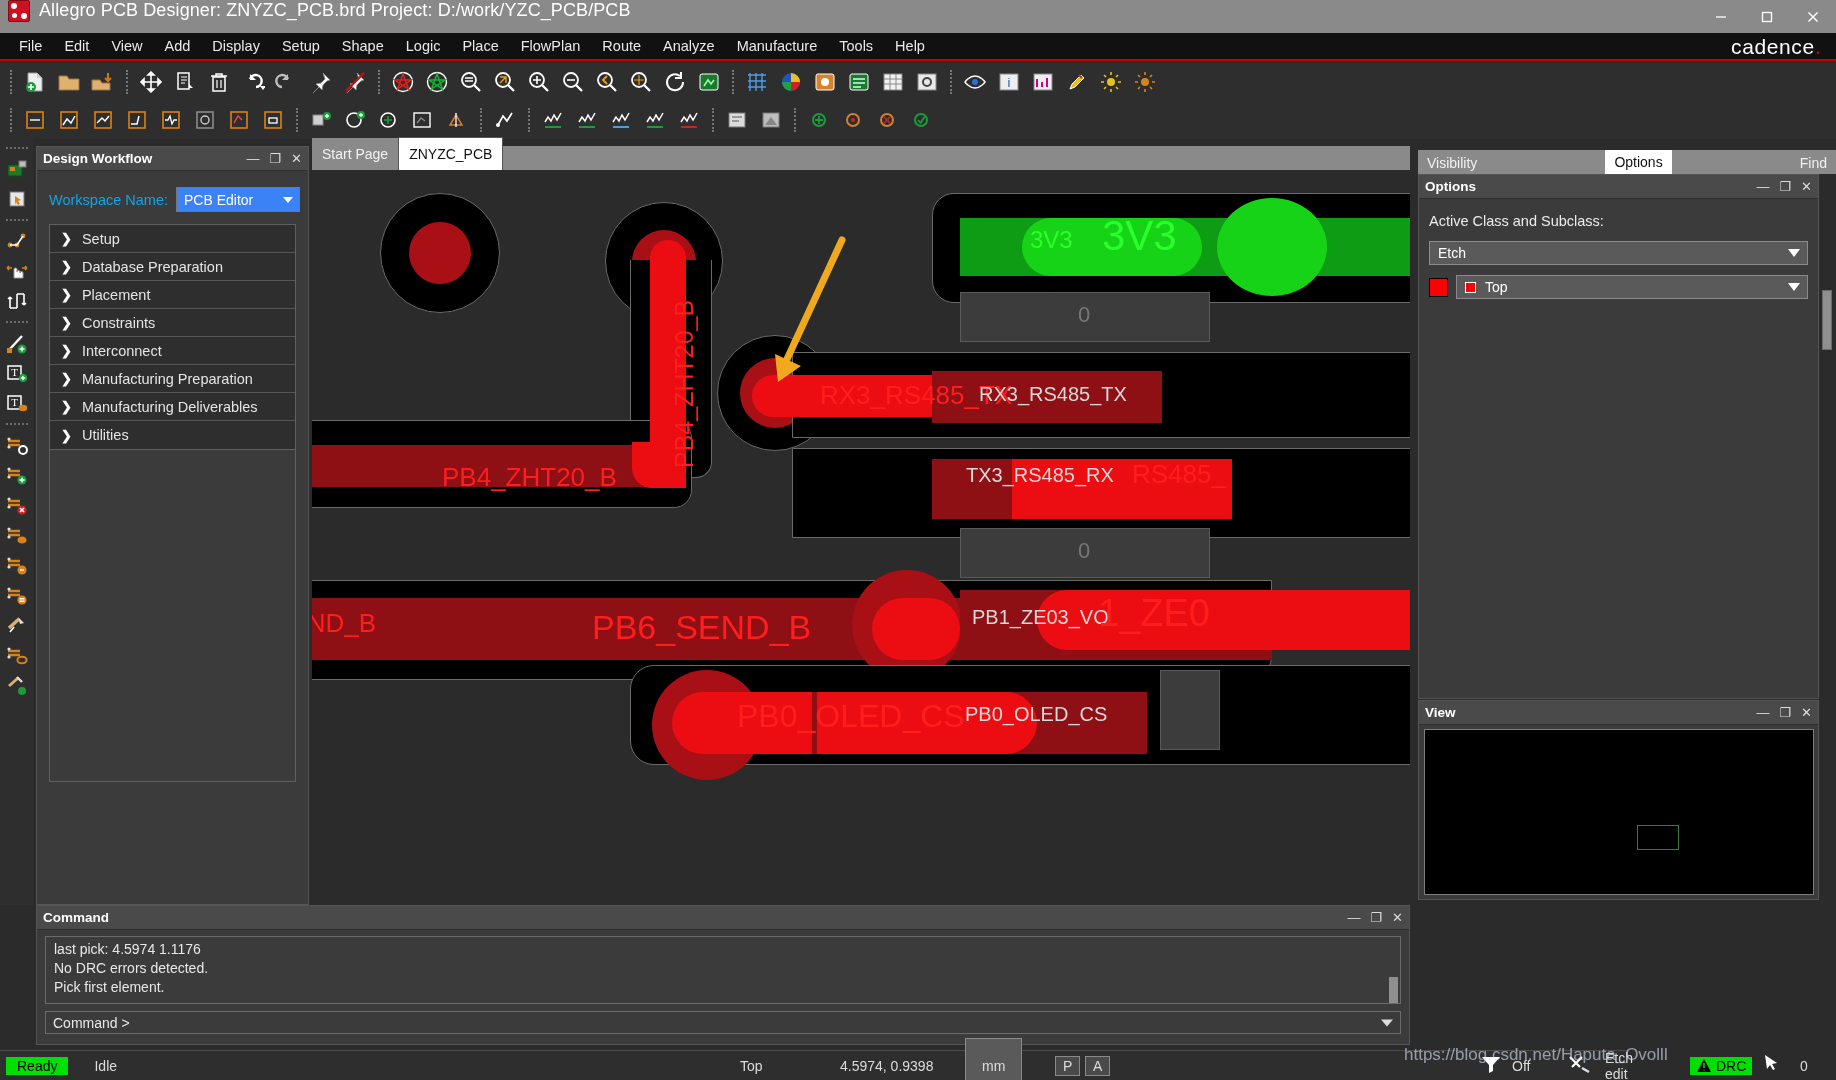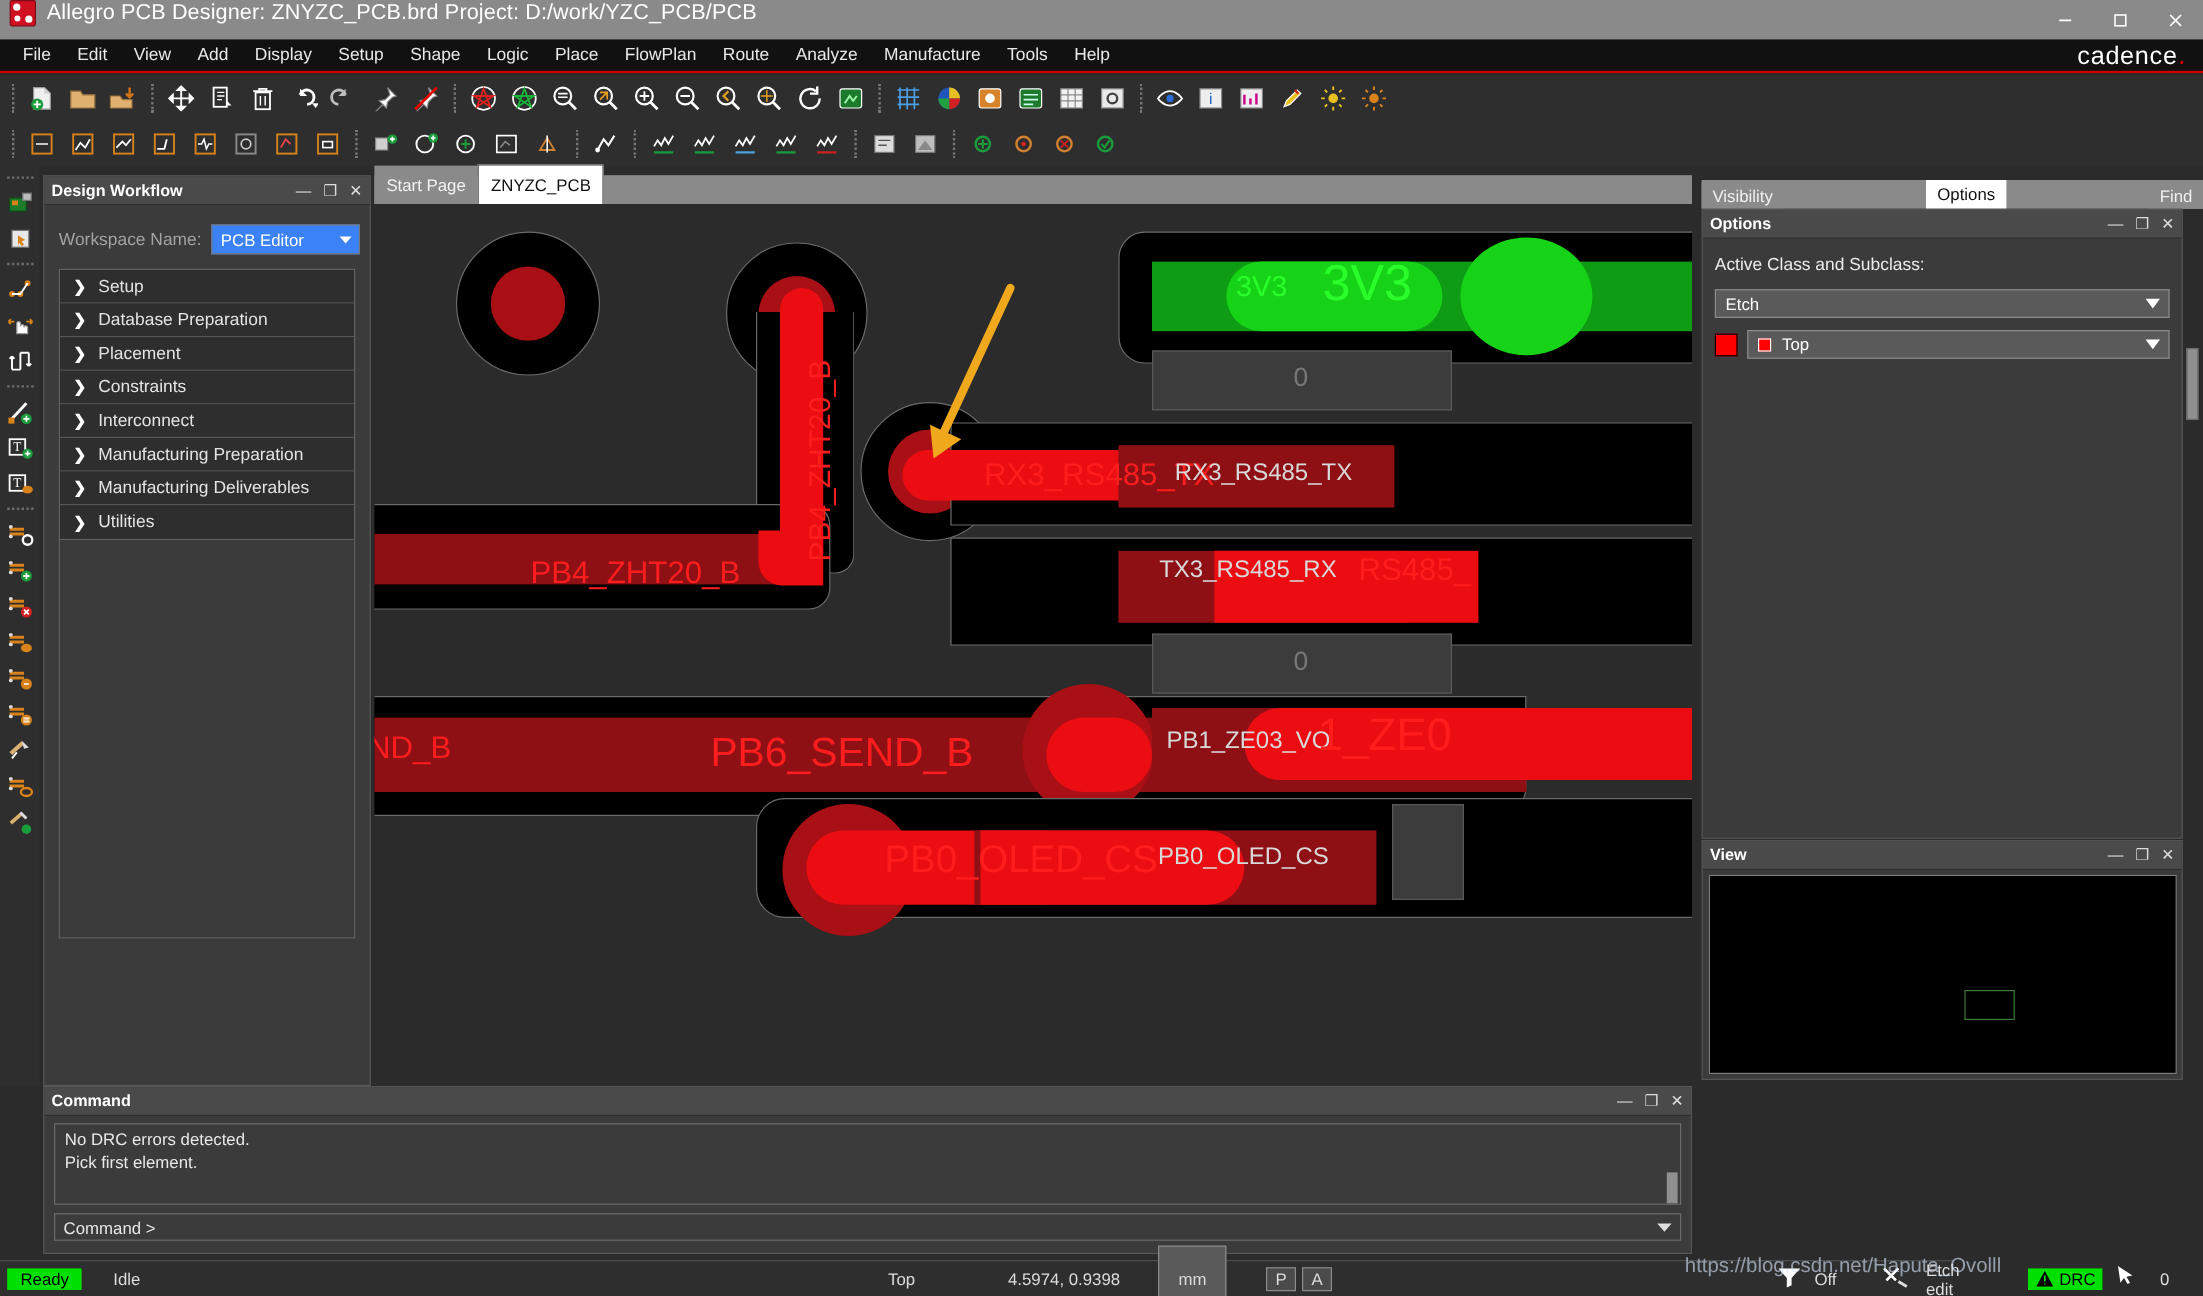--- a/index.html
+++ b/index.html
@@ -75,21 +75,21 @@
   }
   .panel-head {
     height:24px; background:#4a4a4a; display:flex; align-items:center;
     padding:0 6px; border-bottom:1px solid #2f2f2f;gap:28px;
   }
   .panel-title { font-size:13.5px; font-weight:bold; color:#fff; }
   .panel-ctrl { margin-left:auto; display:flex; gap:10px; align-items:center; color:#ddd; }
   .panel-ctrl span { font-size:13px; line-height:1; cursor:default; }
   .dw-body { padding:10px 8px 0 8px; }
   .ws-row { display:flex; align-items:center; gap:8px; margin:6px 0 12px 4px; }
-  .ws-label { font-size:14.5px; color:#a3a3a3; white-space:nowrap; }
+  .ws-label { font-size:14.5px; color:#0ea5e9; white-space:nowrap; }
   .ws-combo {
     flex:1; height:25px; background:#3b82f6; border:1px solid #777;
     display:flex; align-items:center; padding-left:7px; font-size:14px; color:#fff;
     position:relative;
   }
   .ws-combo .arrow {
     position:absolute; right:6px; top:50%; transform:translateY(-50%);
     width:0;height:0;border-left:5px solid transparent;border-right:5px solid transparent;
     border-top:6px solid #fff;
   }
@@ -982,20 +982,21 @@
     <div class="panel-head">
       <div class="panel-title">Command</div>
       <div class="panel-ctrl">
         <span>—</span>
         <span>❐</span>
         <span>✕</span>
       </div>
     </div>
     <div class="cmd-body">
       <div class="cmd-out">
+        <div>last pick:  4.5974 1.1176</div>
         <div>No DRC errors detected.</div>
         <div>Pick first element.</div>
         <div class="cmd-sb"></div>
       </div>
       <div class="cmd-in">
         <span>Command &gt;</span>
         <span class="arrow"></span>
       </div>
     </div>
   </div>

